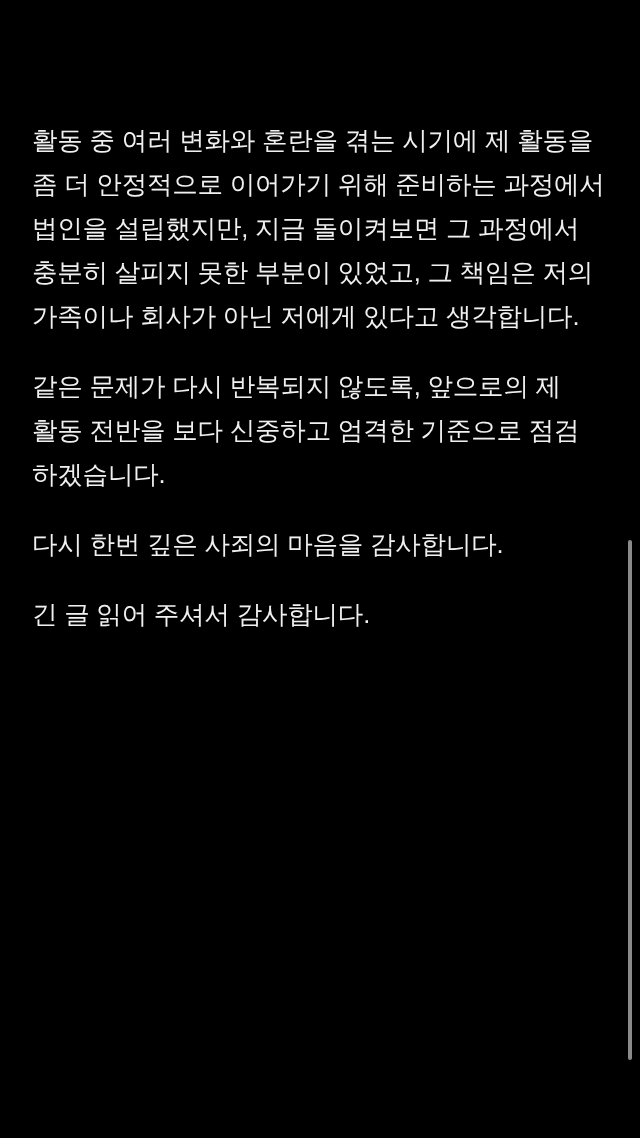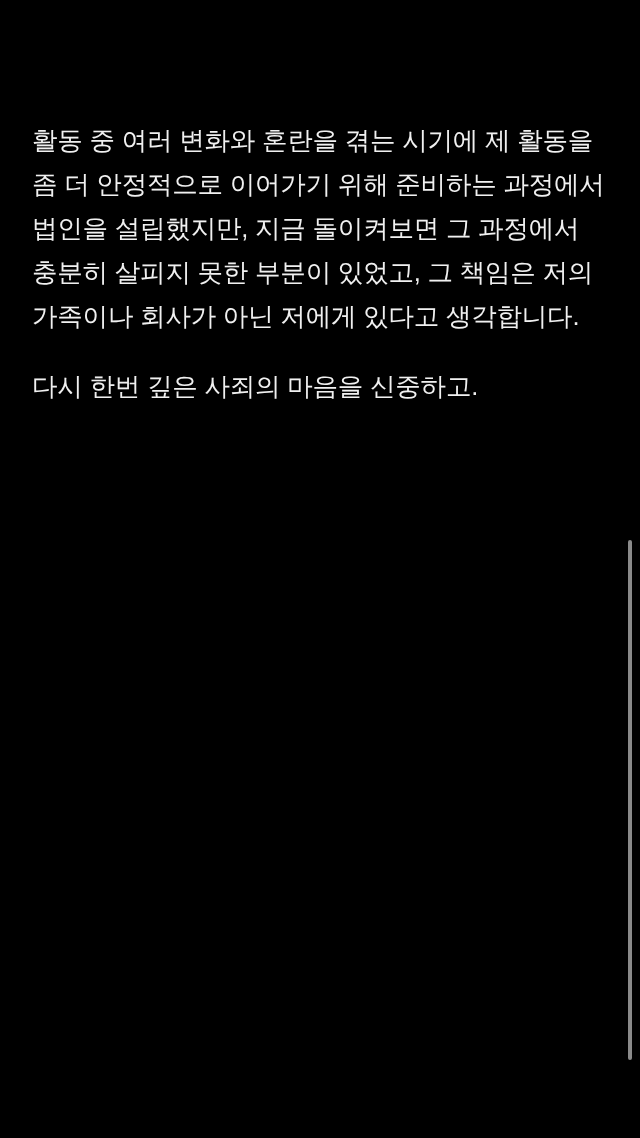--- a/index.html
+++ b/index.html
@@ -63,20 +63,24 @@
 <div class="screen">
 
   <div class="top-spacer"></div>
 
   <div class="content">
     <p class="para">활동 중 여러 변화와 혼란을 겪는 시기에 제 활동을
 좀 더 안정적으로 이어가기 위해 준비하는 과정에서
 법인을 설립했지만, 지금 돌이켜보면 그 과정에서
 충분히 살피지 못한 부분이 있었고, 그 책임은 저의
 가족이나 회사가 아닌 저에게 있다고 생각합니다.</p>
-    <p class="para">다시 한번 깊은 사죄의 마음을 신중하고.</p>
+    <p class="para">같은 문제가 다시 반복되지 않도록, 앞으로의 제
+활동 전반을 보다 신중하고 엄격한 기준으로 점검
+하겠습니다.</p>
+    <p class="para">다시 한번 깊은 사죄의 마음을 감사합니다.</p>
+    <p class="para">긴 글 읽어 주셔서 감사합니다.</p>
   </div>
 
   <div class="scrollbar-track">
     <div class="scrollbar-thumb"></div>
   </div>
 
 </div>
 
 </body></html>

